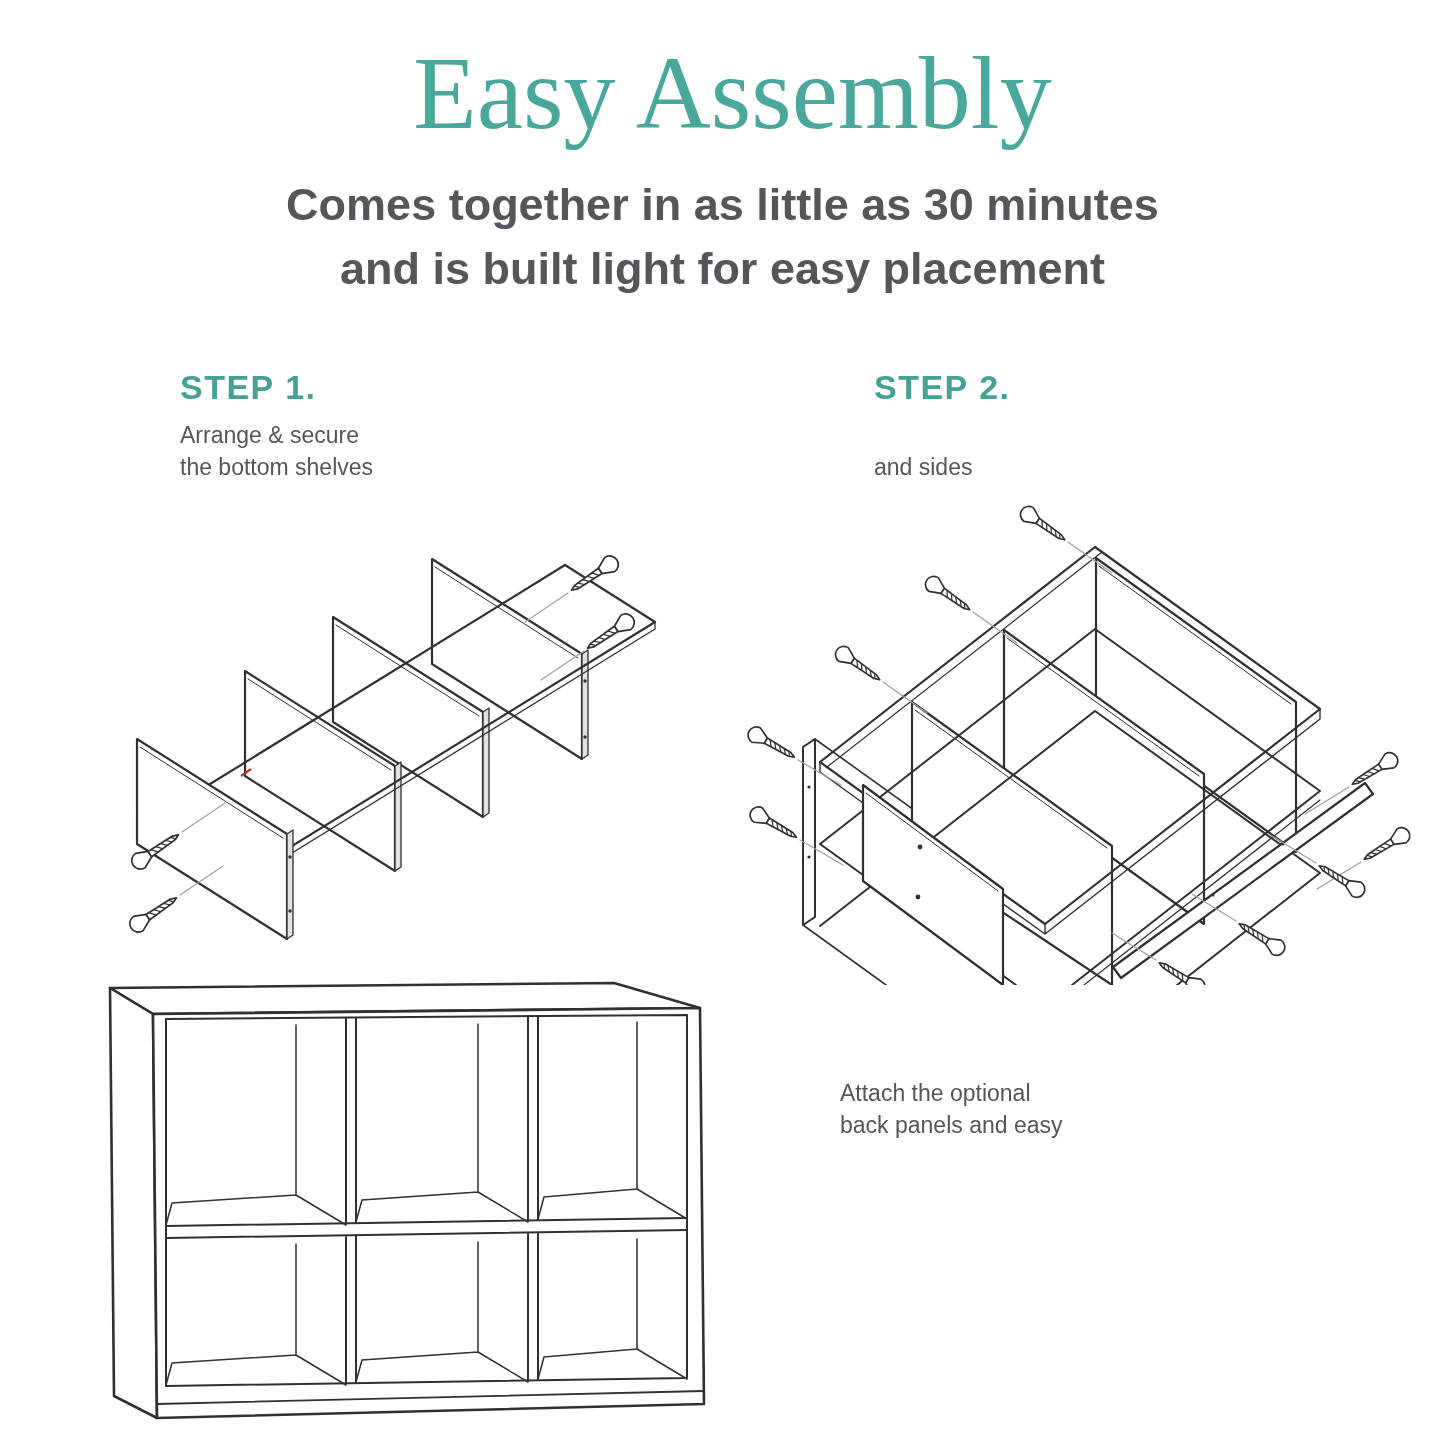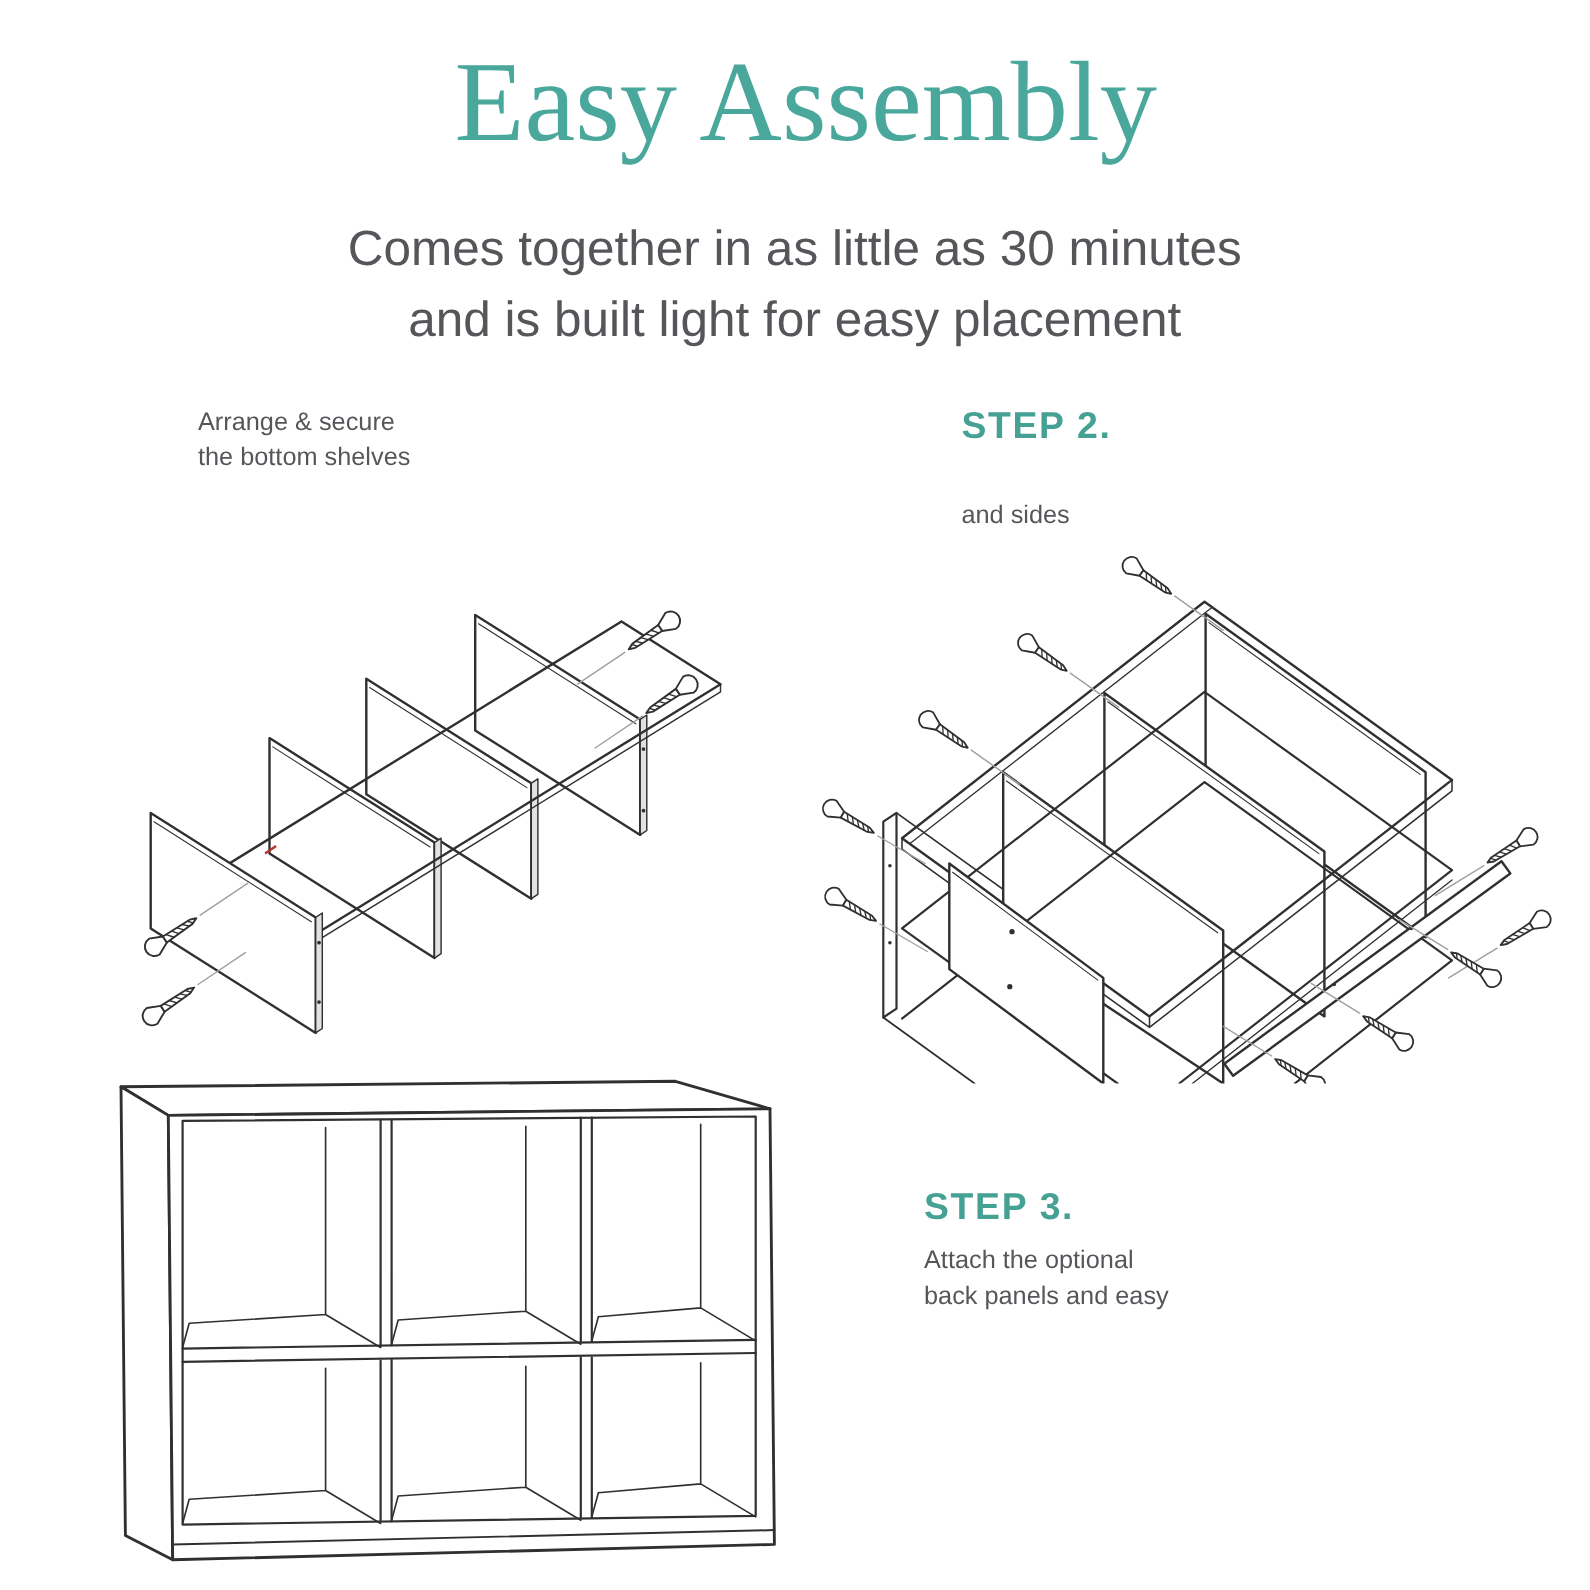--- a/index.html
+++ b/index.html
@@ -6,22 +6,22 @@
   .canvas{
     position:relative;width:1445px;height:1445px;background:#fff;overflow:hidden;
     font-family:"Liberation Sans",sans-serif;
   }
   .title{
     position:absolute;left:0;right:0;top:36px;margin:0;text-align:center;
     font-family:"Liberation Serif",serif;font-weight:400;font-size:104px;line-height:1.1;
     color:#4aa79c;letter-spacing:0px;padding-left:20px;
   }
   .subtitle{
-    position:absolute;left:0;right:0;top:194px;text-align:center;
-    font-size:45px;line-height:1.42;color:#55565a;font-weight:400;
+    position:absolute;left:0;right:0;top:173px;text-align:center;
+    font-size:45px;line-height:1.42;color:#55565a;font-weight:700;
   }
   .step{position:absolute;width:520px;}
   .step-label{
     font-size:34px;font-weight:700;color:#46a195;letter-spacing:1.5px;margin:0 0 13px 0;
   }
   .step-text{font-size:23px;line-height:1.37;color:#55565a;margin:0;}
   .step1{left:180px;top:368px;}
   .step2{left:840px;top:368px;margin-left:34px;}
   .step3{left:840px;top:1078px;}
   .diagram{position:absolute;}
@@ -40,32 +40,32 @@
 <div class="canvas">
 
   <h1 class="title">Easy Assembly</h1>
 
   <div class="subtitle">
     <div>Comes together in as little as 30 minutes</div>
     <div>and is built light for easy placement</div>
   </div>
 
   <div class="step step1">
+    <p class="step-label">STEP 1.</p>
     <p class="step-text"><span>Arrange &amp; secure</span><br>
     <span>the bottom shelves</span></p>
   </div>
 
   <div class="step step2">
     <p class="step-label">STEP 2.</p>
     <p class="step-text"><br>
     <span>and sides</span></p>
   </div>
 
   <div class="step step3">
-    <p class="step-label">STEP 3.</p>
     <p class="step-text"><span>Attach the optional</span><br>
     <span>back panels and easy</span></p>
   </div>
 
   <svg id="d1" class="diagram" width="575" height="420" viewBox="0 0 575 420" aria-hidden="true">
     <defs>
       <g id="screw">
         <path d="M-7,-7.5 A7.5,7.5 0 0 0 -7,7.5 L3,2.8 L3,-2.8 Z" fill="#fff" stroke="#303030" stroke-width="1.5" stroke-linejoin="round"></path>
         <path d="M3,-2.8 L28,-2 L33,0 L28,2 L3,2.8 Z" fill="#fff" stroke="#303030" stroke-width="1.5" stroke-linejoin="round"></path>
         <path d="M6,-2.6 L10,2.6 M11,-2.5 L15,2.5 M16,-2.3 L20,2.3 M21,-2.1 L25,2.1 M26,-1.9 L29,1.9" stroke="#303030" stroke-width="1.1" fill="none"></path>

